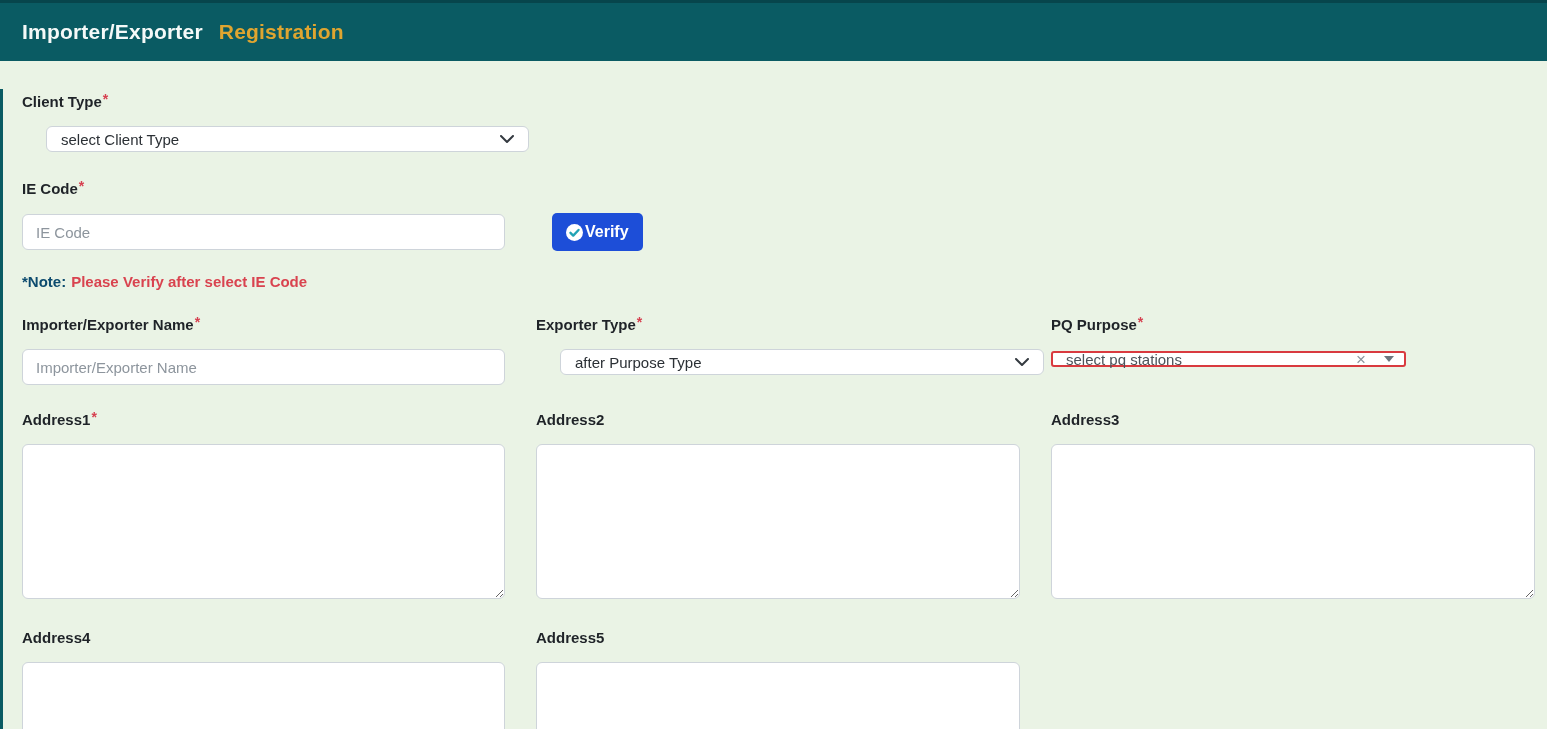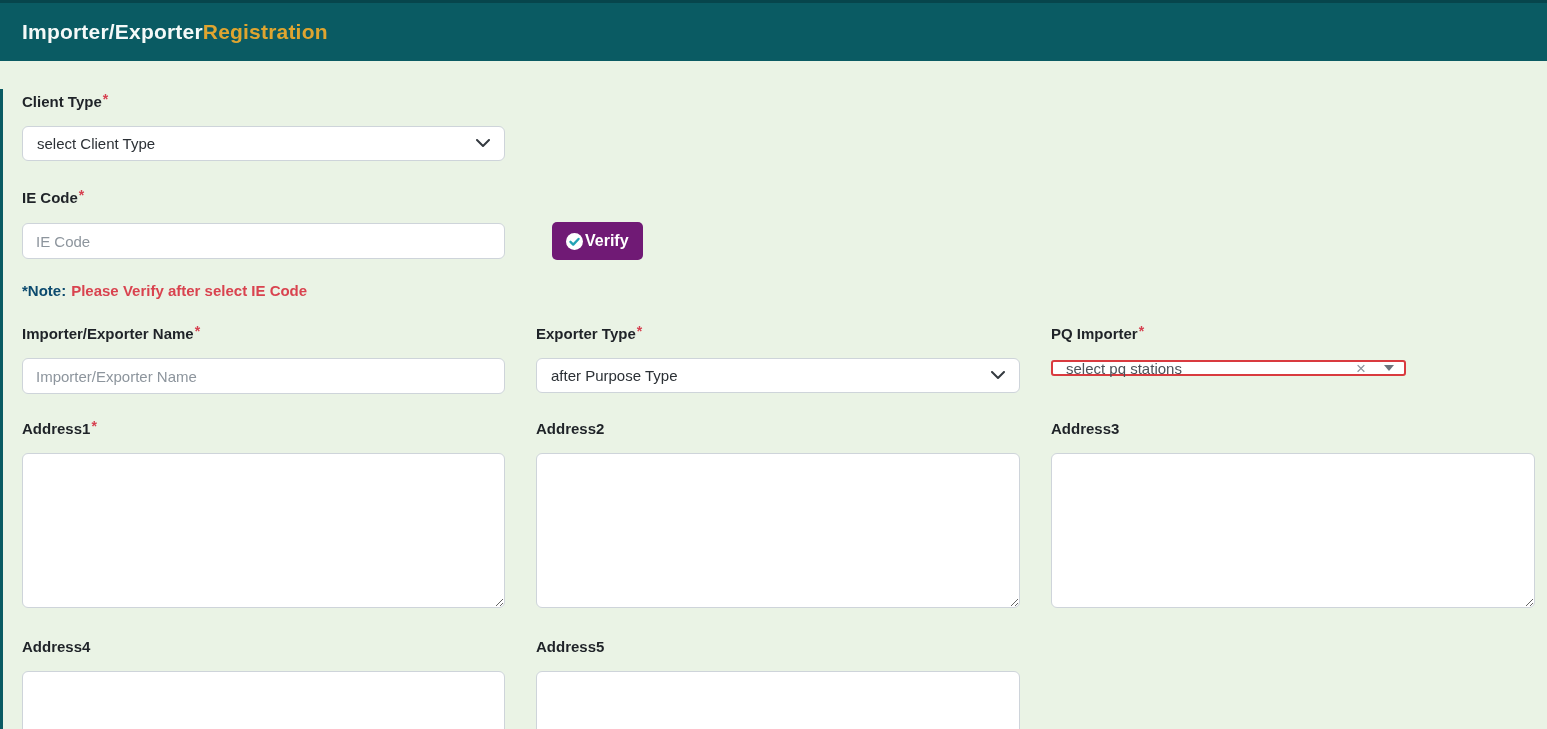--- a/index.html
+++ b/index.html
@@ -19,21 +19,21 @@
     padding-left: 22px;
   }
   .app-header .title {
     font-size: 21px;
     font-weight: 700;
     letter-spacing: .2px;
     color: #f5f9f8;
   }
   .app-header .title .accent {
     color: #dfa530;
-    margin-left: 0;
+    margin-left: 16px;
   }
   
   .content {
     border-left: 3px solid #0a5b63;
     padding-left: 19px;
     padding-right: 10px;
     height: 668px;
   }
   .field-label {
     font-size: 15px;
@@ -47,31 +47,32 @@
     font-size: 14px;
     vertical-align: top;
     position: relative;
     top: -2px;
     margin-left: 1px;
   }
   .ctrl-gap { margin-top: 12px; }
   
   .select-box {
     width: 483px;
-    height: 35px;
+    height: 26px;
     background: #ffffff;
     border: 1px solid #ced4da;
     border-radius: 6px;
     display: flex;
     align-items: center;
     justify-content: space-between;
     padding: 8px 14px;
     font-size: 15px;
     color: #2b3035;
     cursor: pointer;
+    margin-left: 24px;
   }
   .select-box .chev svg { display: block; }
   .text-input {
     width: 483px;
     height: 36px;
     background: #ffffff;
     border: 1px solid #ced4da;
     border-radius: 6px;
     padding: 0 13px;
     font-size: 15px;
@@ -95,21 +96,21 @@
     outline: none;
   }
   
   .group-client { margin-top: 28px; }
   .group-iecode { margin-top: 24px; }
   .ie-row { display: flex; align-items: center; margin-top: 12px; }
   .verify-btn {
     margin-left: 47px;
     height: 38px;
     padding: 0 14px;
-    background: #701a75;
+    background: #1d4ed8;
     color: #ffffff;
     border: none;
     border-radius: 5px;
     font-size: 16px;
     font-weight: 700;
     font-family: "Liberation Sans", sans-serif;
     display: flex;
     align-items: center;
     gap: 2px;
     cursor: pointer;
@@ -222,21 +223,21 @@
         <span class="chev">
           <svg width="14" height="9" viewBox="0 0 14 9">
               <path d="M1 1l6 6 6-6" fill="none" stroke="#343a40" stroke-width="2" stroke-linecap="round" stroke-linejoin="round"></path>
             </svg>
         </span>
       </div>
     </div>
 
     <div>
       <div class="field-label">
-        <span>PQ Importer</span><sup class="req">*</sup>
+        <span>PQ Purpose</span><sup class="req">*</sup>
       </div>
       <div class="pq-select">
         <span class="pq-text">select pq stations</span>
         <span class="pq-clear">×</span>
         <span class="pq-caret"></span>
       </div>
     </div>
   </div>
 
   <div class="grid-3">

